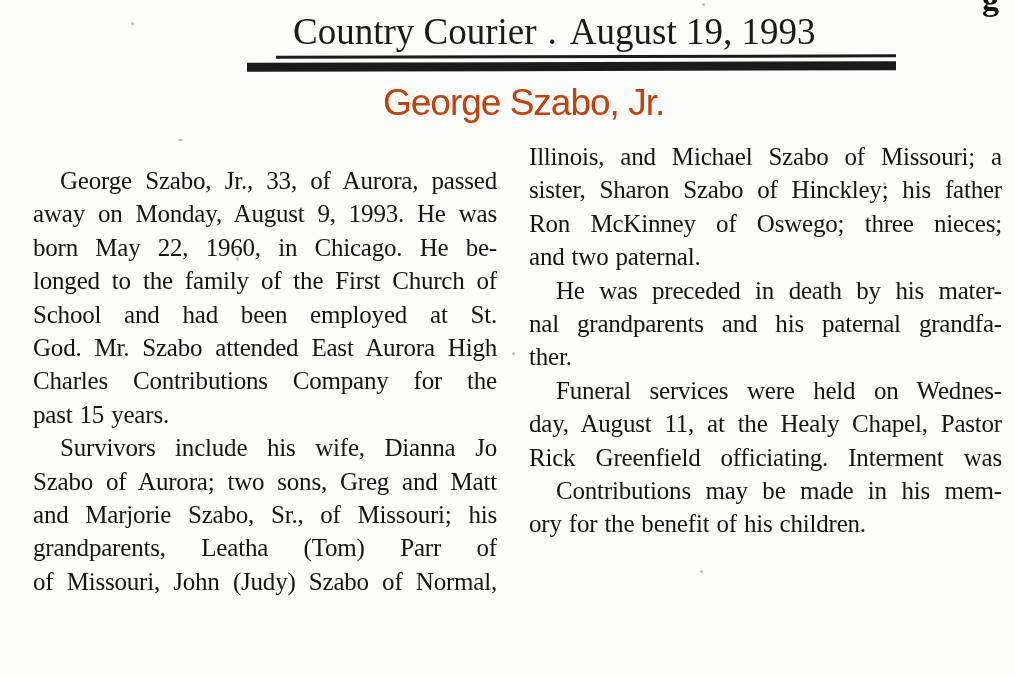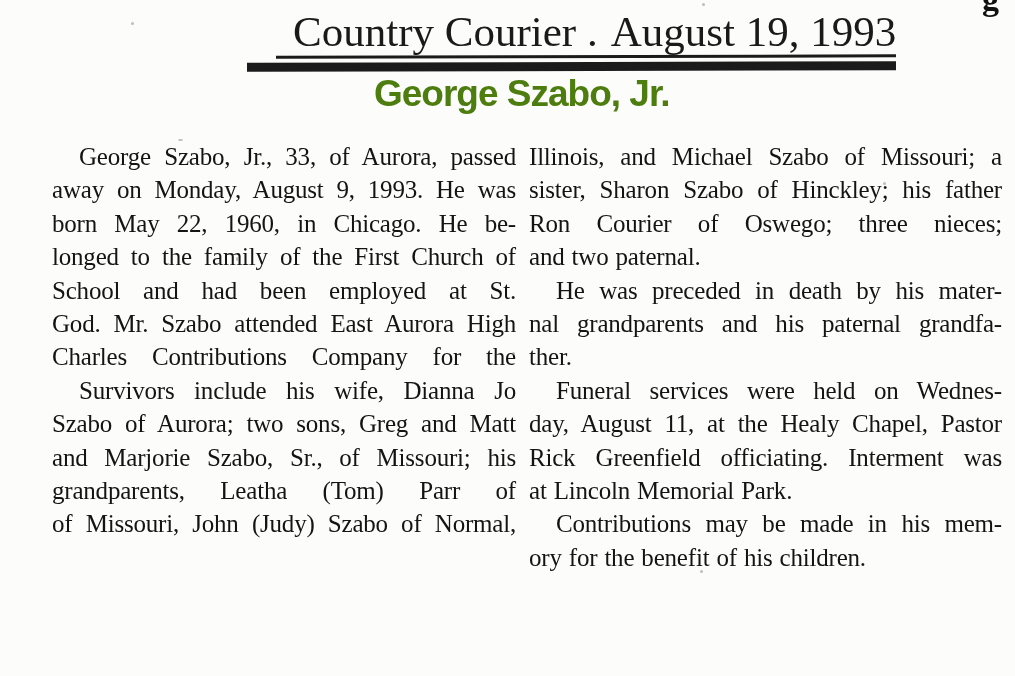--- a/index.html
+++ b/index.html
@@ -9,54 +9,54 @@
     height: 676px;
     background: #fcfcfa;
     overflow: hidden;
     font-family: "Liberation Serif", serif;
     color: #141414;
   }
   .masthead {
     position: absolute;
     left: 293px;
     top: 13px;
-    font-size: 43px;
+    font-size: 37px;
     line-height: 38px;
     white-space: nowrap;
     color: #1a1a1a;
   }
   .masthead .sep { display: inline-block; margin: 0 13px 0 11px; }
   .rule {
     position: absolute;
     background: #1b1b1b;
   }
   .rule-thin  { left: 276px; top: 55px; width: 620px; height: 3px; transform: rotate(-0.12deg); }
   .rule-thick { left: 247px; top: 62px; width: 649px; height: 9px; transform: rotate(-0.12deg); }
   .headline {
     position: absolute;
     left: 374px;
     top: 74px;
-    margin: 0;
+    margin: 9px;
     font-family: "Liberation Sans", sans-serif;
-    font-weight: bold;
+    font-weight: normal;
     font-size: 37px;
     line-height: 40px;
     letter-spacing: -1px;
     white-space: nowrap;
-    color: #4d7c0f;
+    color: #c2410c;
   }
   .col {
     position: absolute;
     top: 140px;
     font-size: 25px;
     line-height: 33.4px;
     letter-spacing: -0.2px;
     word-spacing: 1px;
   }
-  .col-left  { left: 52px;  width: 464px; }
+  .col-left  { left: 33px;  width: 464px; margin-top: 24px; }
   .col-right { left: 529px; width: 473px; }
   .line {
     text-align: justify;
     text-align-last: justify;
     white-space: normal;
   }
   .line.last { text-align-last: left; }
   .line.indent { text-indent: 27px; }
   .fragment {
     position: absolute;
@@ -103,20 +103,21 @@
       <div class="line">born May 22, 1960, in Chicago. He be-</div>
 
       <div class="line">longed to the family of the First Church of</div>
 
       <div class="line">School and had been employed at St.</div>
 
       <div class="line">God. Mr. Szabo attended East Aurora High</div>
 
       <div class="line">Charles Contributions Company for the</div>
 
+      <div class="line last">past 15 years.</div>
 
       <div class="line indent">Survivors include his wife, Dianna Jo</div>
 
       <div class="line">Szabo of Aurora; two sons, Greg and Matt</div>
 
 
       <div class="line">and Marjorie Szabo, Sr., of Missouri; his</div>
 
       <div class="line">grandparents, Leatha (Tom) Parr of</div>
 
@@ -125,37 +126,36 @@
     </div>
 
   <div class="col col-right">
 
       <div class="line">Illinois, and Michael Szabo of Missouri; a</div>
 
       <div class="line">sister, Sharon Szabo of Hinckley; his father</div>
 
 
 
-      <div class="line">Ron Courier of Oswego; three nieces;</div>
+      <div class="line">Ron McKinney of Oswego; three nieces;</div>
 
       <div class="line last">and two paternal.</div>
 
       <div class="line indent">He was preceded in death by his mater-</div>
 
       <div class="line">nal grandparents and his paternal grandfa-</div>
 
       <div class="line last">ther.</div>
 
       <div class="line indent">Funeral services were held on Wednes-</div>
 
       <div class="line">day, August 11, at the Healy Chapel, Pastor</div>
 
       <div class="line">Rick Greenfield officiating. Interment was</div>
 
-      <div class="line last">at Lincoln Memorial Park.</div>
 
       <div class="line indent">Contributions may be made in his mem-</div>
 
       <div class="line last">ory for the benefit of his children.</div>
     </div>
 
   <div class="fragment">g</div>
 
   <div class="speck s1"></div>
   <div class="speck s2"></div>

